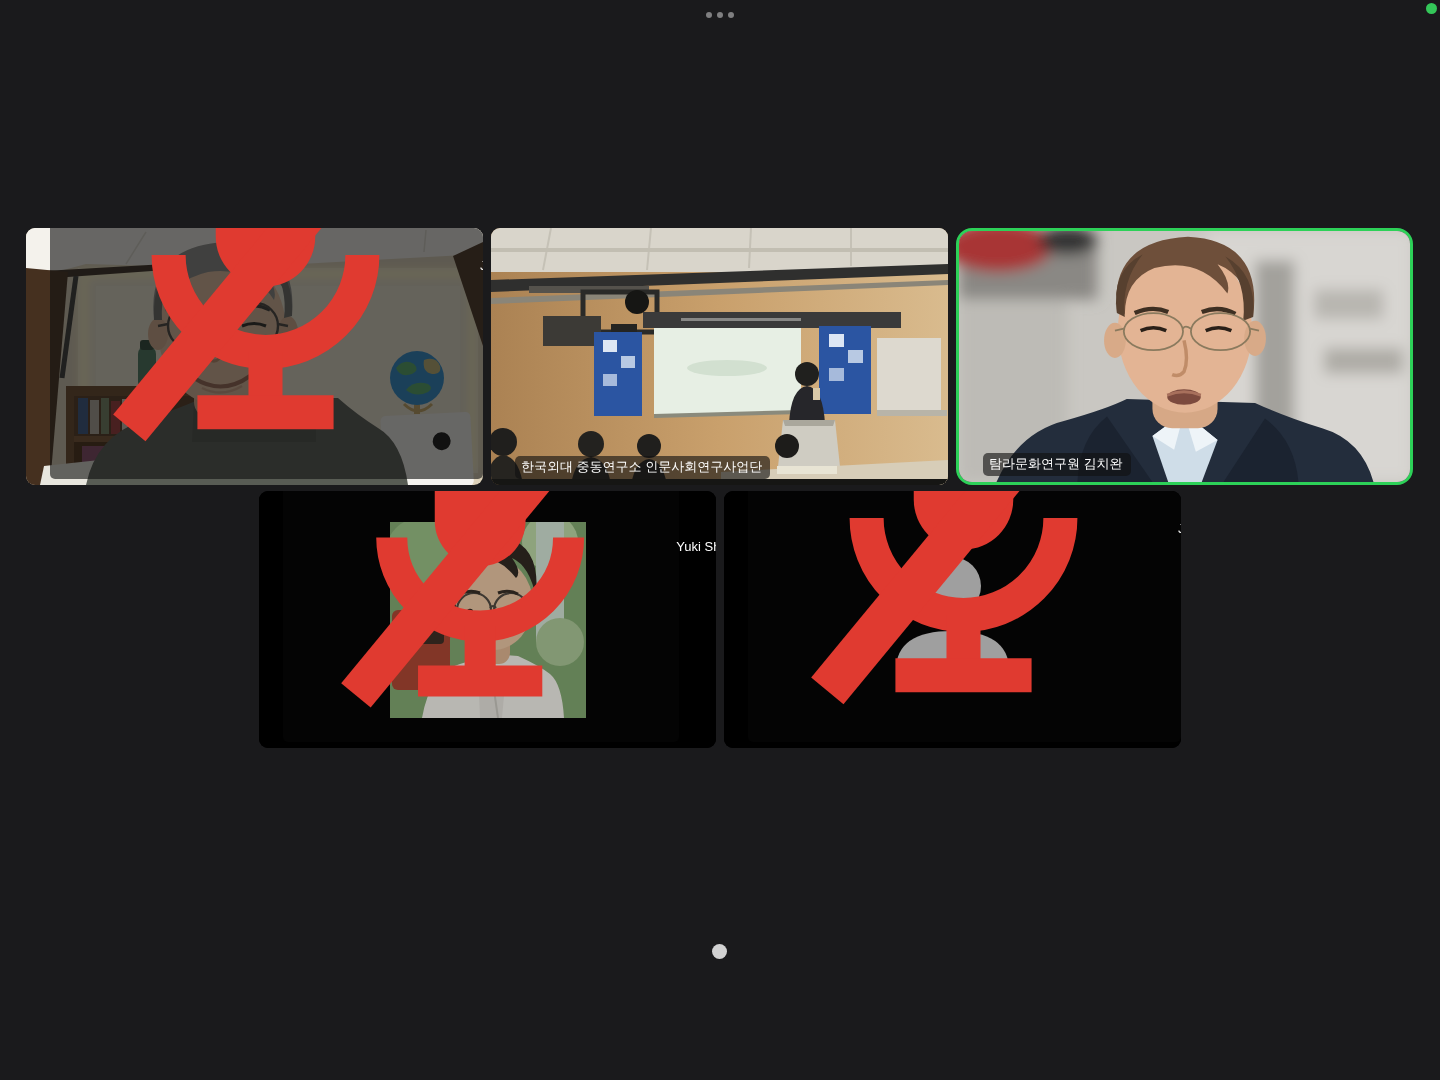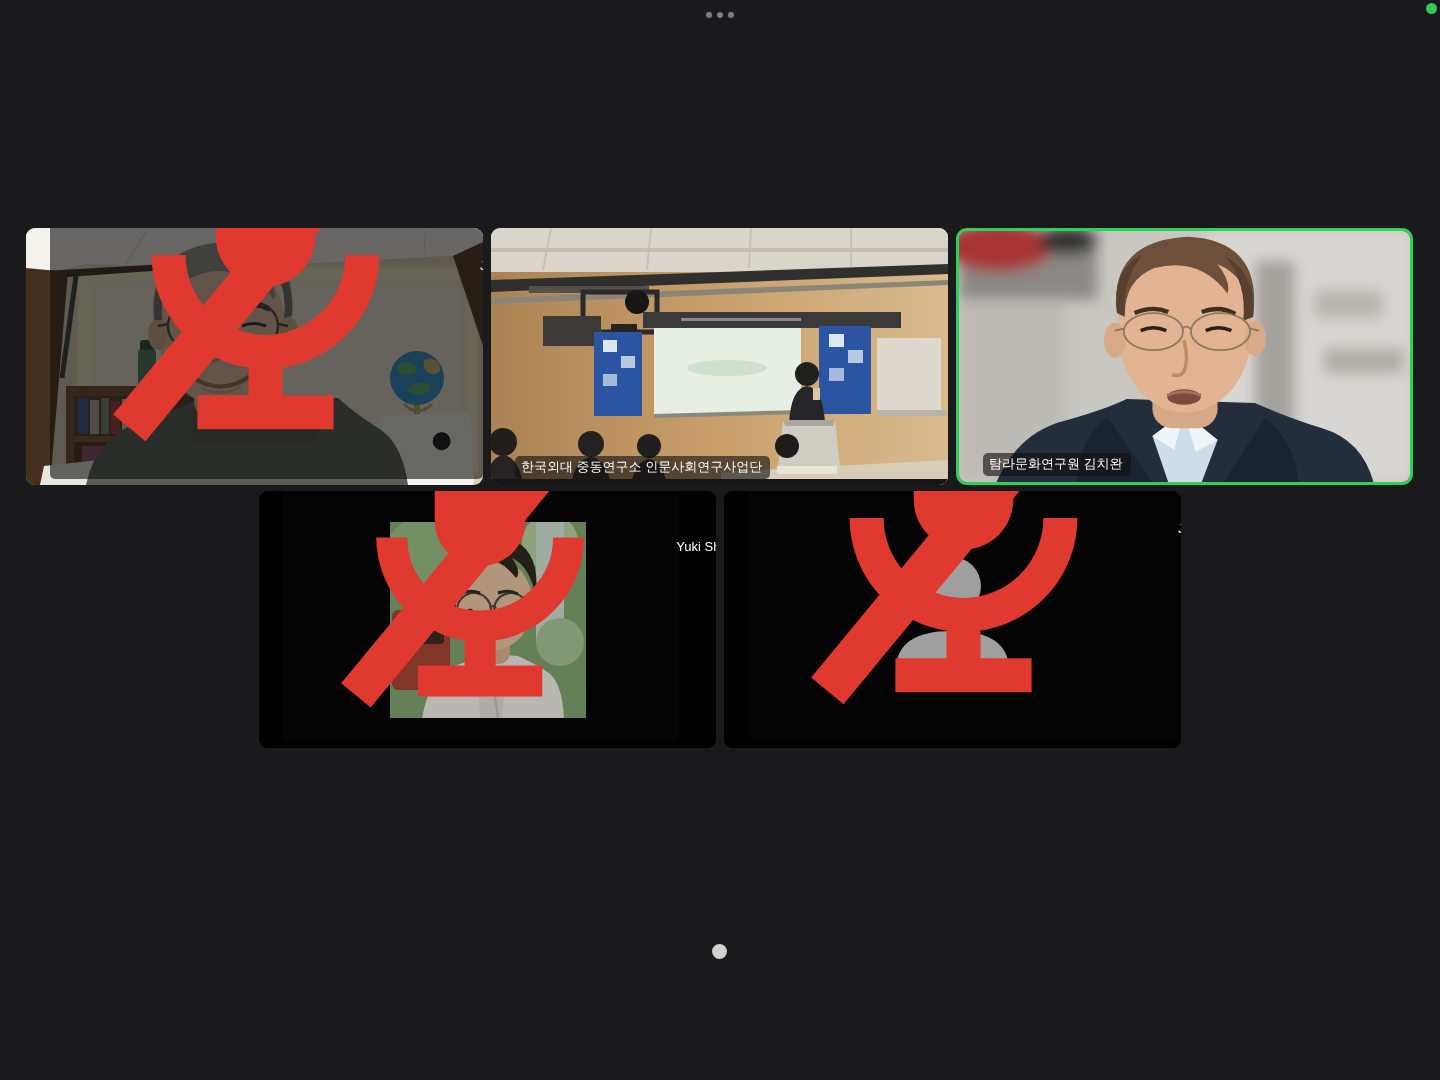--- a/index.html
+++ b/index.html
@@ -23,21 +23,21 @@
     background:#d2d2d2;cursor:pointer;
   }
   
   .tile{
     position:absolute;width:457px;height:257px;border-radius:9px;overflow:hidden;
     background:#000;box-sizing:border-box;
   }
   .tile svg{display:block;width:100%;height:100%;}
   #tile-1{left:26px;top:228px;}
   #tile-2{left:491px;top:228px;}
-  #tile-3{left:956px;top:228px;border:3px solid #2dd158;border-radius:11px;}
+  #tile-3{left:956px;top:228px;border:3px solid #2dd158;border-radius:16px;}
   #tile-4{left:259px;top:491px;}
   #tile-5{left:724px;top:491px;}
   
   .name-label{
     position:absolute;left:24px;bottom:6px;
     display:flex;align-items:center;gap:5px;
     background:rgba(16,16,16,0.62);color:#fff;
     font-size:13px;line-height:16px;
     padding:3px 8px 4px 6px;border-radius:5px;
     white-space:nowrap;

